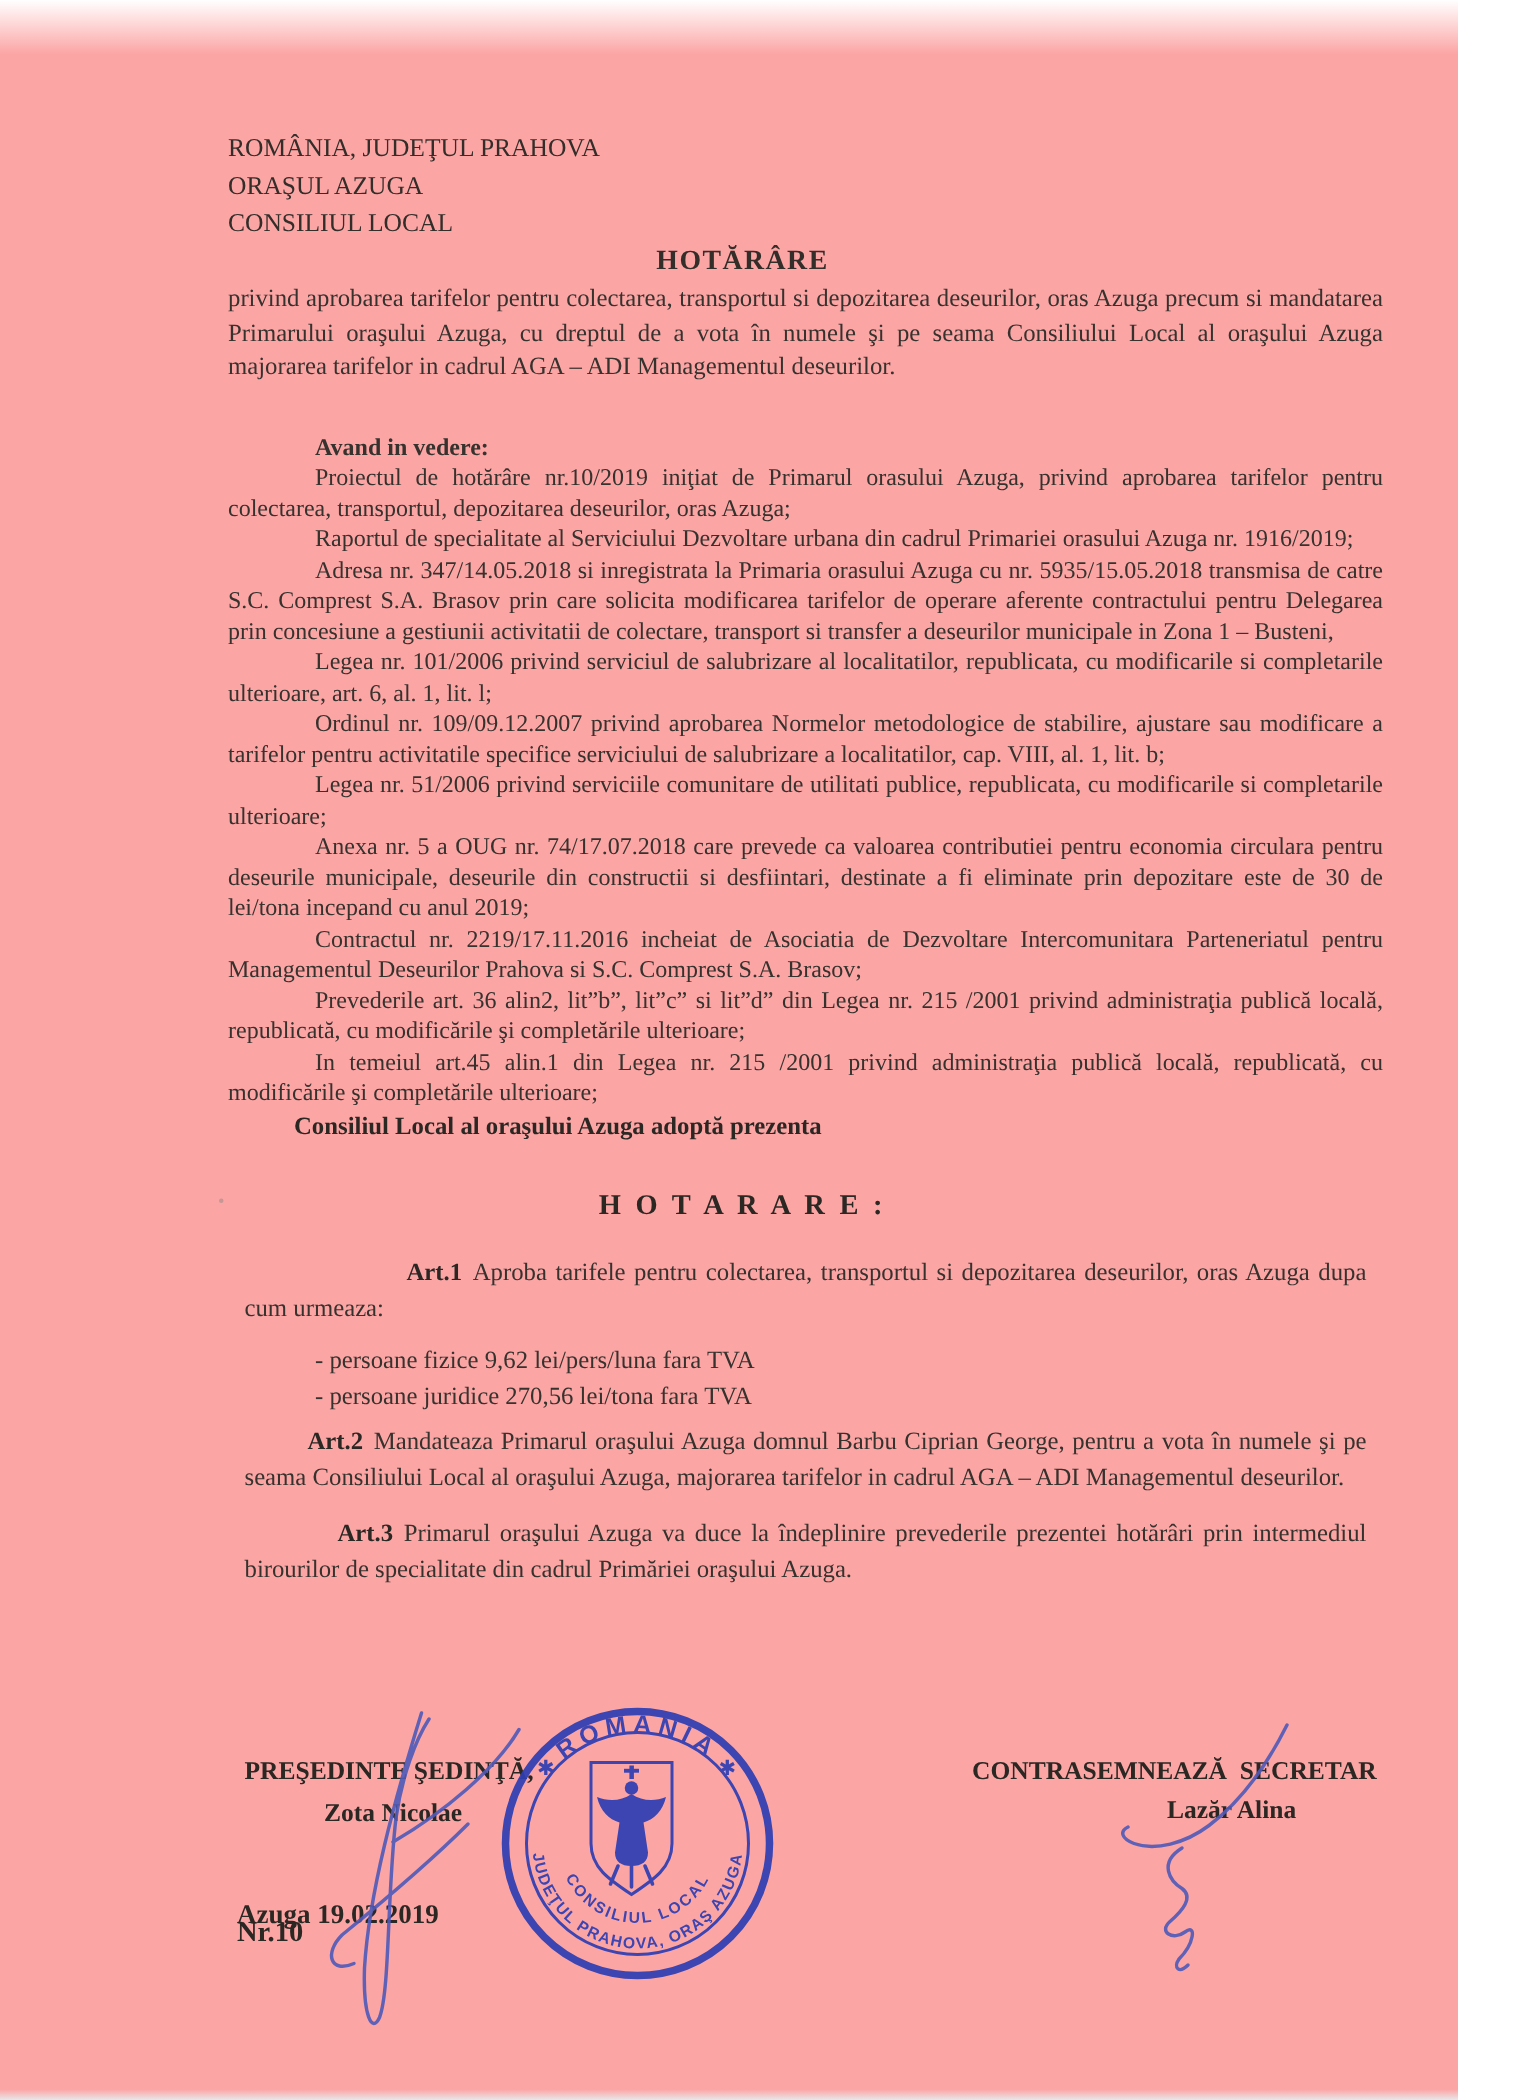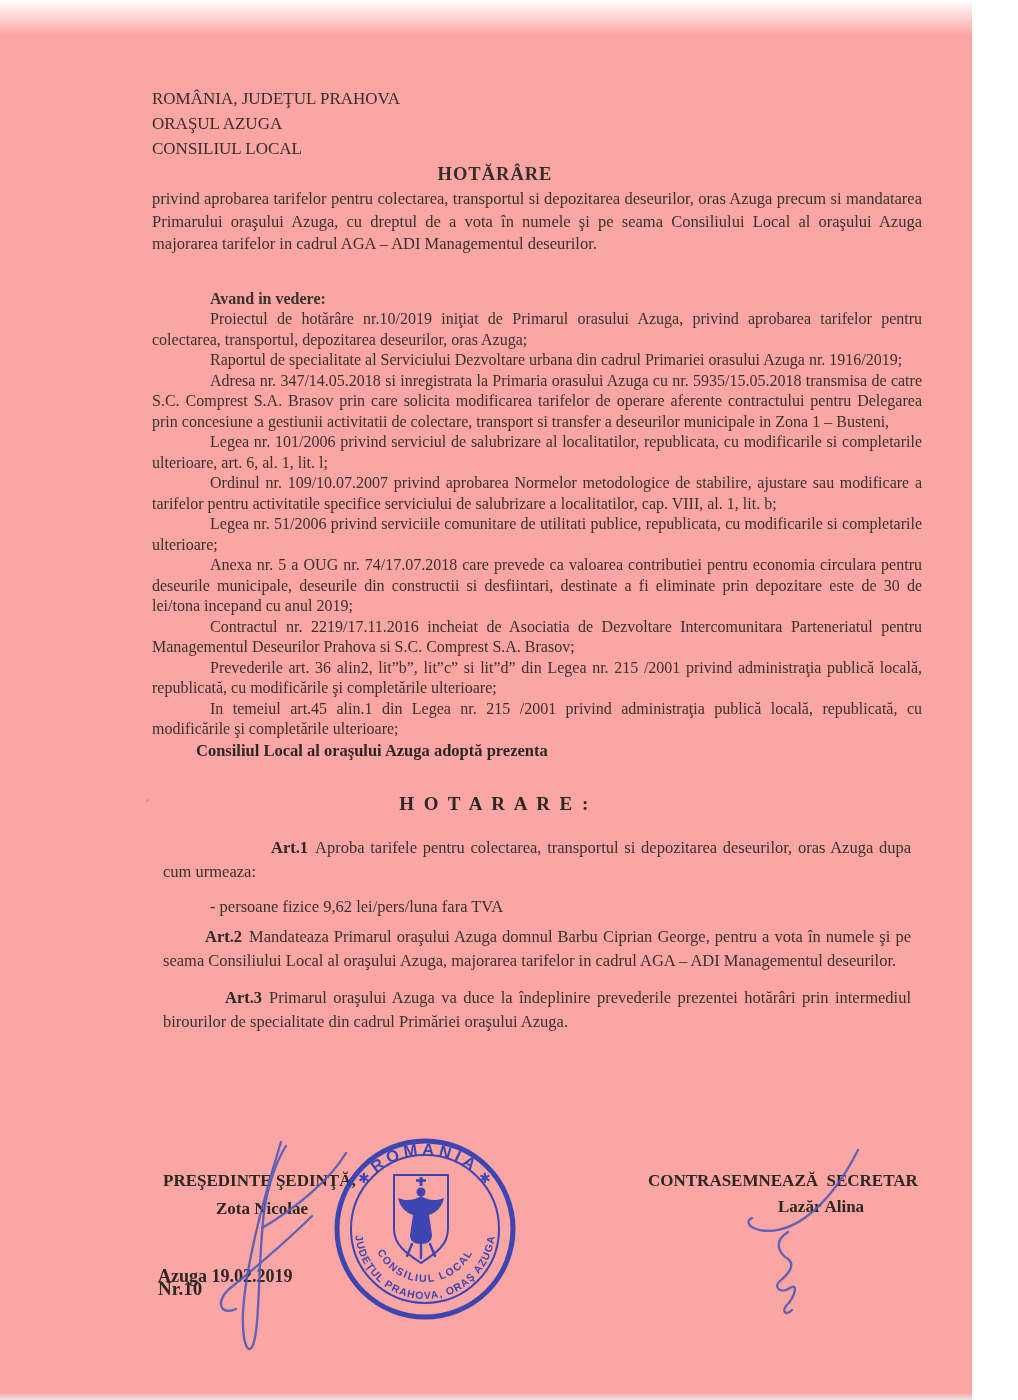--- a/index.html
+++ b/index.html
@@ -66,32 +66,33 @@
     <div class="hline">CONSILIUL LOCAL</div>
 
     <p class="title">HOTĂRÂRE</p>
     <p class="subtitle">privind aprobarea  tarifelor pentru colectarea, transportul si depozitarea deseurilor, oras Azuga precum si mandatarea Primarului oraşului Azuga, cu dreptul de a vota în numele şi pe seama Consiliului Local al oraşului Azuga majorarea tarifelor in cadrul AGA – ADI Managementul deseurilor.</p>
 
     <p class="pre pre-intro">Avand in vedere:</p>
     <p class="pre">Proiectul de hotărâre nr.10/2019  iniţiat de Primarul orasului Azuga, privind aprobarea  tarifelor pentru colectarea, transportul, depozitarea deseurilor, oras Azuga;</p>
     <p class="pre">Raportul de specialitate al Serviciului Dezvoltare urbana din cadrul Primariei orasului Azuga nr. 1916/2019;</p>
     <p class="pre">Adresa nr. 347/14.05.2018 si inregistrata la Primaria orasului Azuga cu nr. 5935/15.05.2018 transmisa de catre S.C. Comprest S.A. Brasov prin care solicita modificarea tarifelor de operare aferente contractului pentru Delegarea prin concesiune a gestiunii activitatii de colectare, transport si transfer a deseurilor municipale in Zona 1 – Busteni,</p>
     <p class="pre">Legea nr. 101/2006 privind serviciul de salubrizare al localitatilor, republicata, cu modificarile si completarile ulterioare, art. 6, al. 1, lit. l;</p>
-    <p class="pre">Ordinul nr. 109/10.07.2007 privind aprobarea Normelor metodologice de stabilire, ajustare sau modificare a tarifelor pentru activitatile specifice serviciului de salubrizare a localitatilor, cap. VIII, al. 1, lit. b;</p>
+    <p class="pre">Ordinul nr. 109/09.12.2007 privind aprobarea Normelor metodologice de stabilire, ajustare sau modificare a tarifelor pentru activitatile specifice serviciului de salubrizare a localitatilor, cap. VIII, al. 1, lit. b;</p>
     <p class="pre">Legea nr. 51/2006 privind serviciile comunitare de utilitati publice, republicata, cu modificarile si completarile ulterioare;</p>
     <p class="pre">Anexa nr. 5 a OUG nr. 74/17.07.2018 care prevede ca valoarea contributiei pentru economia circulara pentru deseurile municipale, deseurile din constructii si desfiintari, destinate a fi eliminate prin depozitare este de 30 de lei/tona incepand cu anul 2019;</p>
     <p class="pre">Contractul nr. 2219/17.11.2016 incheiat de Asociatia de Dezvoltare Intercomunitara Parteneriatul pentru Managementul Deseurilor Prahova si S.C. Comprest S.A. Brasov;</p>
     <p class="pre">Prevederile art. 36 alin2, lit”b”, lit”c”  si lit”d” din Legea nr. 215 /2001 privind administraţia publică locală, republicată, cu modificările şi completările ulterioare;</p>
     <p class="pre">In temeiul art.45 alin.1 din Legea nr. 215 /2001 privind administraţia publică locală, republicată, cu modificările şi completările ulterioare;</p>
     <p class="adoption">Consiliul Local al oraşului Azuga adoptă prezenta</p>
 
     <p class="dheading">H O T A R A R E :</p>
 
     <p class="art art1"><span class="lbl">Art.1</span><span>Aproba tarifele pentru colectarea, transportul si depozitarea deseurilor, oras Azuga dupa cum urmeaza:</span></p>
     <p class="tariff">- persoane fizice 9,62 lei/pers/luna fara TVA</p>
+    <p class="tariff">- persoane juridice 270,56 lei/tona fara TVA</p>
 
     <p class="art art2"><span class="lbl">Art.2</span><span>Mandateaza Primarul oraşului Azuga domnul Barbu Ciprian George, pentru a vota în numele şi pe seama Consiliului Local al oraşului Azuga, majorarea  tarifelor in cadrul AGA – ADI Managementul deseurilor.</span></p>
 
     <p class="art art3"><span class="lbl">Art.3</span><span>Primarul oraşului Azuga va duce la îndeplinire prevederile prezentei hotărâri prin intermediul birourilor de specialitate din cadrul Primăriei oraşului Azuga.</span></p>
   </div>
 
   <div class="abs sig-president-role">PREŞEDINTE ŞEDINŢĂ,</div>
   <div class="abs sig-president-name">Zota Nicolae</div>
   <div class="abs sig-secretary-role">CONTRASEMNEAZĂ  SECRETAR</div>
   <div class="abs sig-secretary-name">Lazăr Alina</div>

